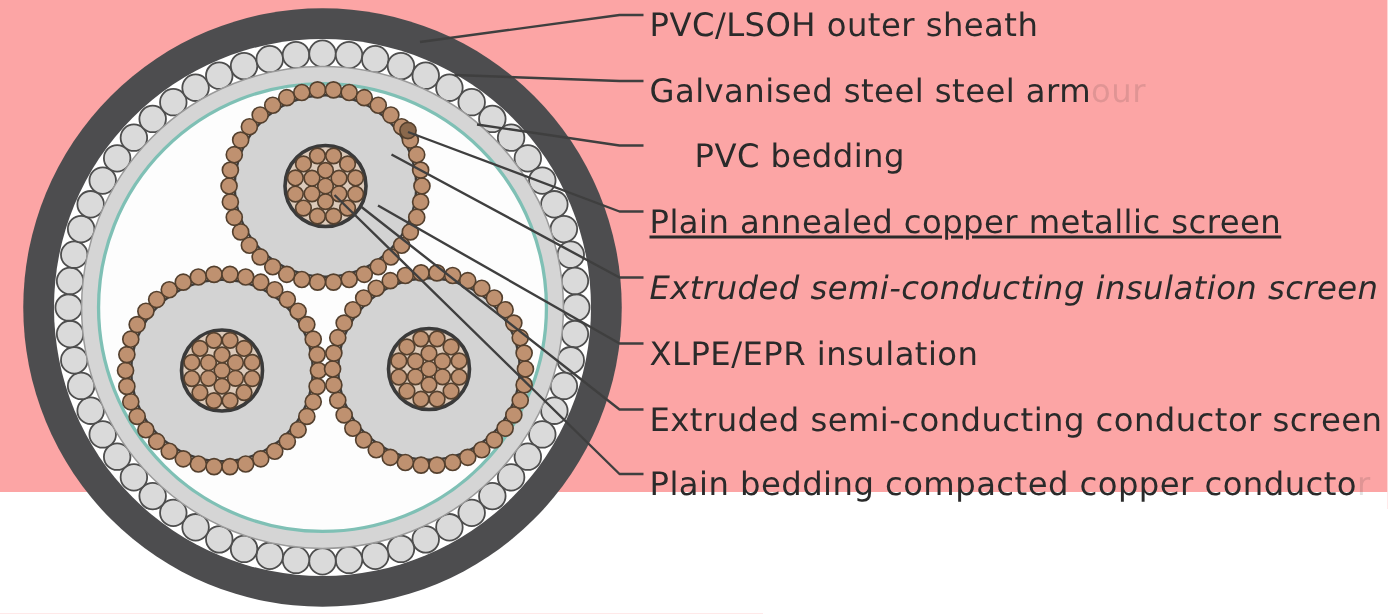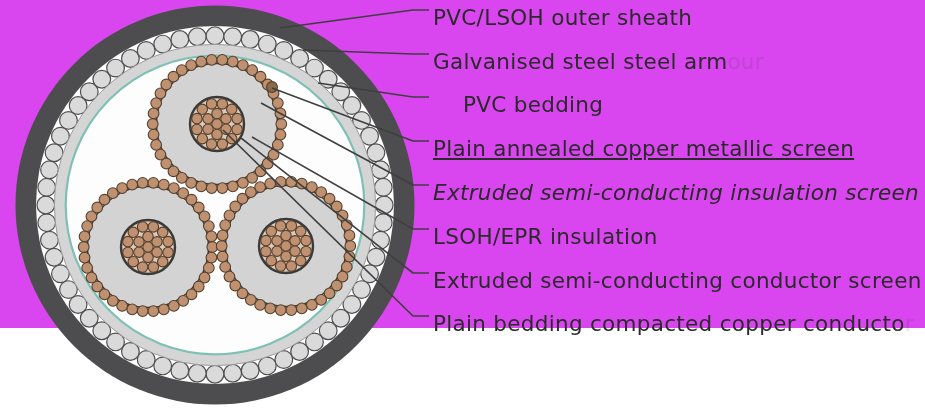--- a/index.html
+++ b/index.html
@@ -8,21 +8,21 @@
     background: #ffffff;
     width: 925px;
     height: 409px;
     overflow: hidden;
     font-family: "DejaVu Sans", "Liberation Sans", sans-serif;
   }
   .stage {
     position: relative;
     width: 925px;
     height: 328px;
-    background: #d946ef;
+    background: #fca5a5;
   }
   #cable-svg {
     position: absolute;
     left: 0;
     top: 0;
   }
   .layer-label {
     position: absolute;
     white-space: nowrap;
     font-size: 21.5px;
@@ -290,17 +290,17 @@
       <polyline points="252,137 413,229 429,229" fill="none" stroke="#3f3f3f" stroke-width="1.6" stroke-linejoin="round"></polyline>
       <polyline points="241,138 413,273 429,273" fill="none" stroke="#3f3f3f" stroke-width="1.6" stroke-linejoin="round"></polyline>
       <polyline points="223,130 413,316 429,316" fill="none" stroke="#3f3f3f" stroke-width="1.6" stroke-linejoin="round"></polyline>
     </svg>
   <div id="labels">
       <div class="layer-label" style="left: 433px; top: 5px; color: rgb(42, 42, 42);"><span>PVC/LSOH outer sheath</span><span class="ghost"></span></div>
       <div class="layer-label" style="left: 433px; top: 49px; color: rgb(42, 42, 42);"><span>Galvanised steel steel arm</span><span class="ghost">our</span></div>
       <div class="layer-label" style="left: 433px; top: 92px; color: rgb(42, 42, 42); margin-left: 30px;"><span>PVC bedding</span><span class="ghost"></span></div>
       <div class="layer-label" style="left: 433px; top: 136px; color: rgb(42, 42, 42); text-decoration: underline;"><span>Plain annealed copper metallic screen</span><span class="ghost"></span></div>
       <div class="layer-label" style="left: 433px; top: 180px; color: rgb(42, 42, 42); font-style: italic;"><span>Extruded semi-conducting insulation screen</span><span class="ghost"></span></div>
-      <div class="layer-label" style="left: 433px; top: 224px; color: rgb(42, 42, 42);"><span>LSOH/EPR insulation</span><span class="ghost"></span></div>
+      <div class="layer-label" style="left: 433px; top: 224px; color: rgb(42, 42, 42);"><span>XLPE/EPR insulation</span><span class="ghost"></span></div>
       <div class="layer-label" style="left: 433px; top: 268px; color: rgb(42, 42, 42);"><span>Extruded semi-conducting conductor screen</span><span class="ghost"></span></div>
       <div class="layer-label" style="left: 433px; top: 311px; color: rgb(42, 42, 42);"><span>Plain bedding compacted copper conducto</span><span class="ghost">r</span></div>
     </div>
 </div>
 
 </body></html>

